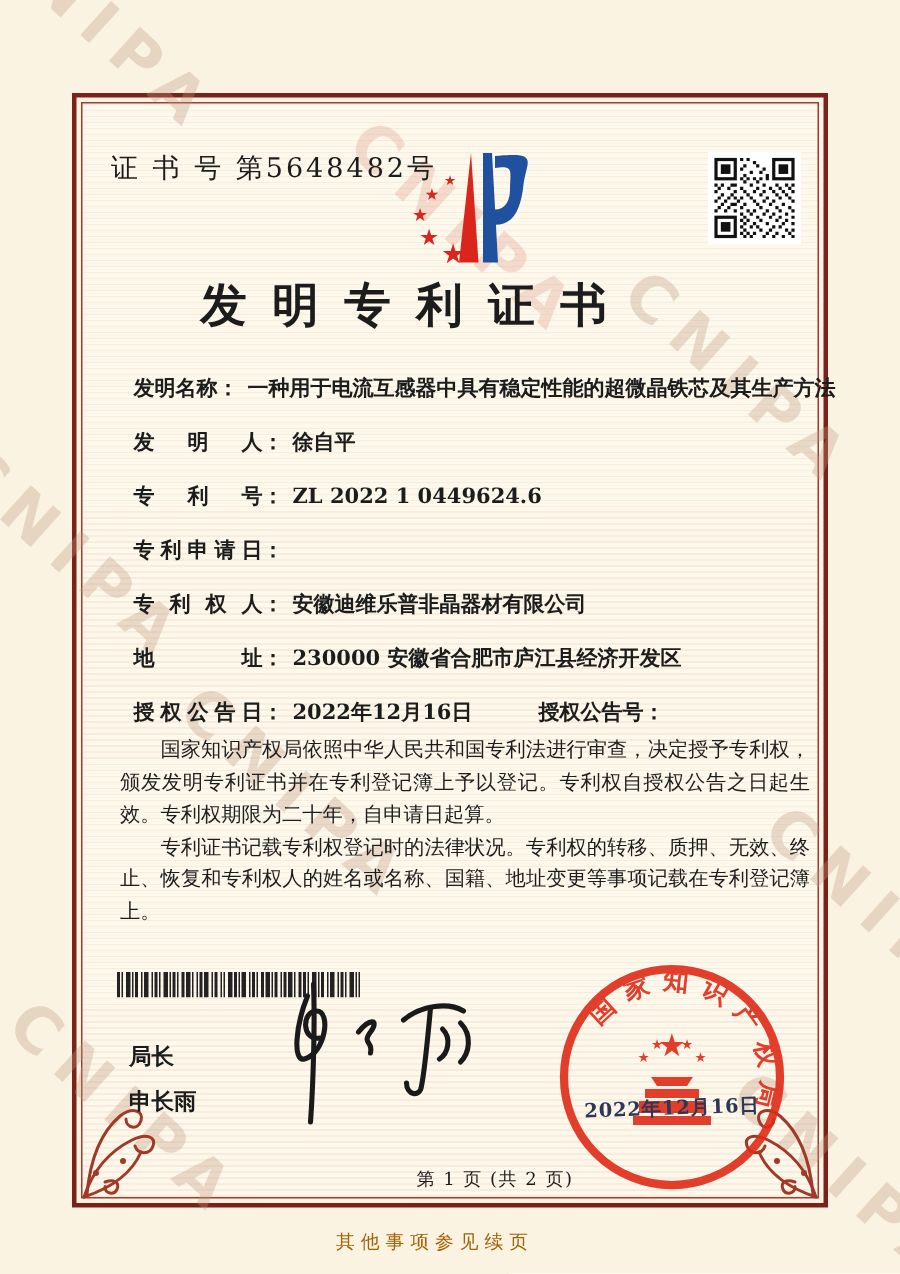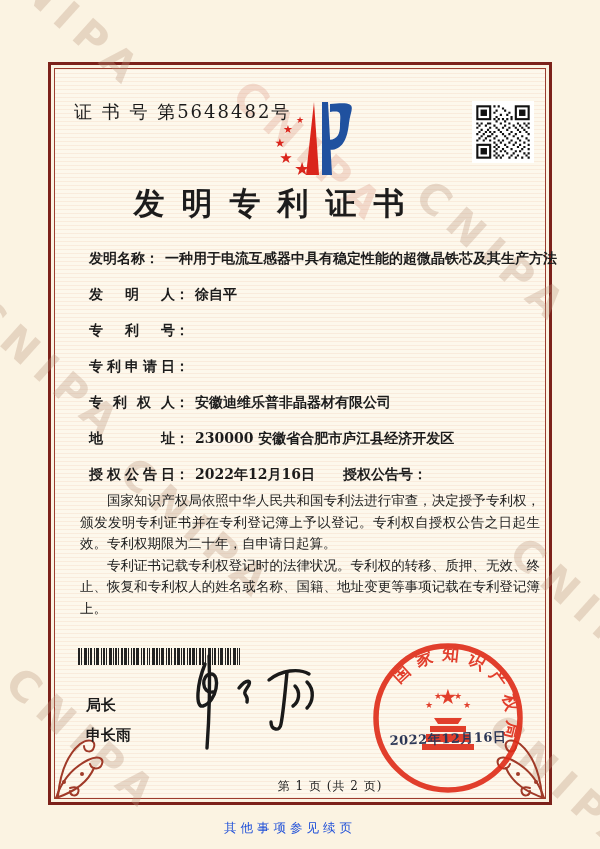--- a/index.html
+++ b/index.html
@@ -20,35 +20,35 @@
   .cert-no{position:absolute;left:74px;top:100px;font-size:18px;letter-spacing:2px;z-index:2;}
   .logo{position:absolute;left:248px;top:97px;z-index:2;}
   .qr{position:absolute;left:472px;top:101px;z-index:2;}
   .title{position:absolute;left:48px;top:183px;width:442px;text-align:center;font-size:31px;
       font-weight:700;letter-spacing:17px;text-indent:17px;z-index:2;}
   .fields{position:absolute;left:89px;top:250px;width:462px;font-size:14px;z-index:2;}
   .fields .row{display:flex;align-items:baseline;height:20px;margin-bottom:16px;white-space:nowrap;}
   .fields .label{display:inline-block;width:86px;font-weight:700;text-align:justify;text-align-last:justify;}
   .fields .colon{font-weight:700;margin-right:6px;}
   .fields .value{font-weight:700;}
-  .fields .pair2{margin-left:28px;display:flex;align-items:flex-end;}
+  .fields .pair2{margin-left:44px;display:flex;align-items:flex-end;}
   .paras{position:absolute;left:80px;top:490px;width:460px;font-size:13.5px;line-height:21.5px;
       text-align:justify;z-index:2;}
   .paras p{margin:0;text-indent:2em;}
   .barcode{position:absolute;left:78px;top:648px;z-index:2;}
   .director{position:absolute;left:86px;top:690px;z-index:2;
       font-family:Liberation Serif, serif;font-weight:700;font-size:15px;line-height:30px;}
   .signature{position:absolute;left:183px;top:650px;z-index:3;}
   .seal{position:absolute;left:368px;top:638px;z-index:3;opacity:.9;}
   .seal-date{position:absolute;left:368px;top:730px;width:160px;text-align:center;z-index:4;
       font-weight:700;font-size:13px;letter-spacing:.5px;color:#2c3756;transform:rotate(-2deg);}
   .page-num{position:absolute;left:48px;top:778px;width:564px;text-align:center;font-size:12px;
       letter-spacing:1px;z-index:2;}
   .continuation{position:absolute;left:0;top:820px;width:580px;text-align:center;font-size:12.5px;
-      letter-spacing:4px;color:#1d4ed8;z-index:2;}
+      letter-spacing:4px;color:#a16207;z-index:2;}
   .flourish{position:absolute;z-index:2;}
   .flourish.bl{left:54px;top:730px;}
   .flourish.br{left:476px;top:730px;transform:scaleX(-1);}
 </style>
 </head>
 <body>
 
 <div class="page">
 
   <span class="wm w1">CNIPA</span>
@@ -127,20 +127,21 @@
         <span class="value">一种用于电流互感器中具有稳定性能的超微晶铁芯及其生产方法</span>
     </div>
     <div class="row">
       <span class="label">发明人</span>
         <span class="colon">：</span>
         <span class="value">徐自平</span>
     </div>
     <div class="row">
       <span class="label">专利号</span>
         <span class="colon">：</span>
+        <span class="value">ZL 2022 1 0449624.6</span>
     </div>
     <div class="row">
       <span class="label">专利申请日</span>
         <span class="colon">：</span>
     </div>
     <div class="row">
       <span class="label">专利权人</span>
         <span class="colon">：</span>
         <span class="value">安徽迪维乐普非晶器材有限公司</span>
     </div>

